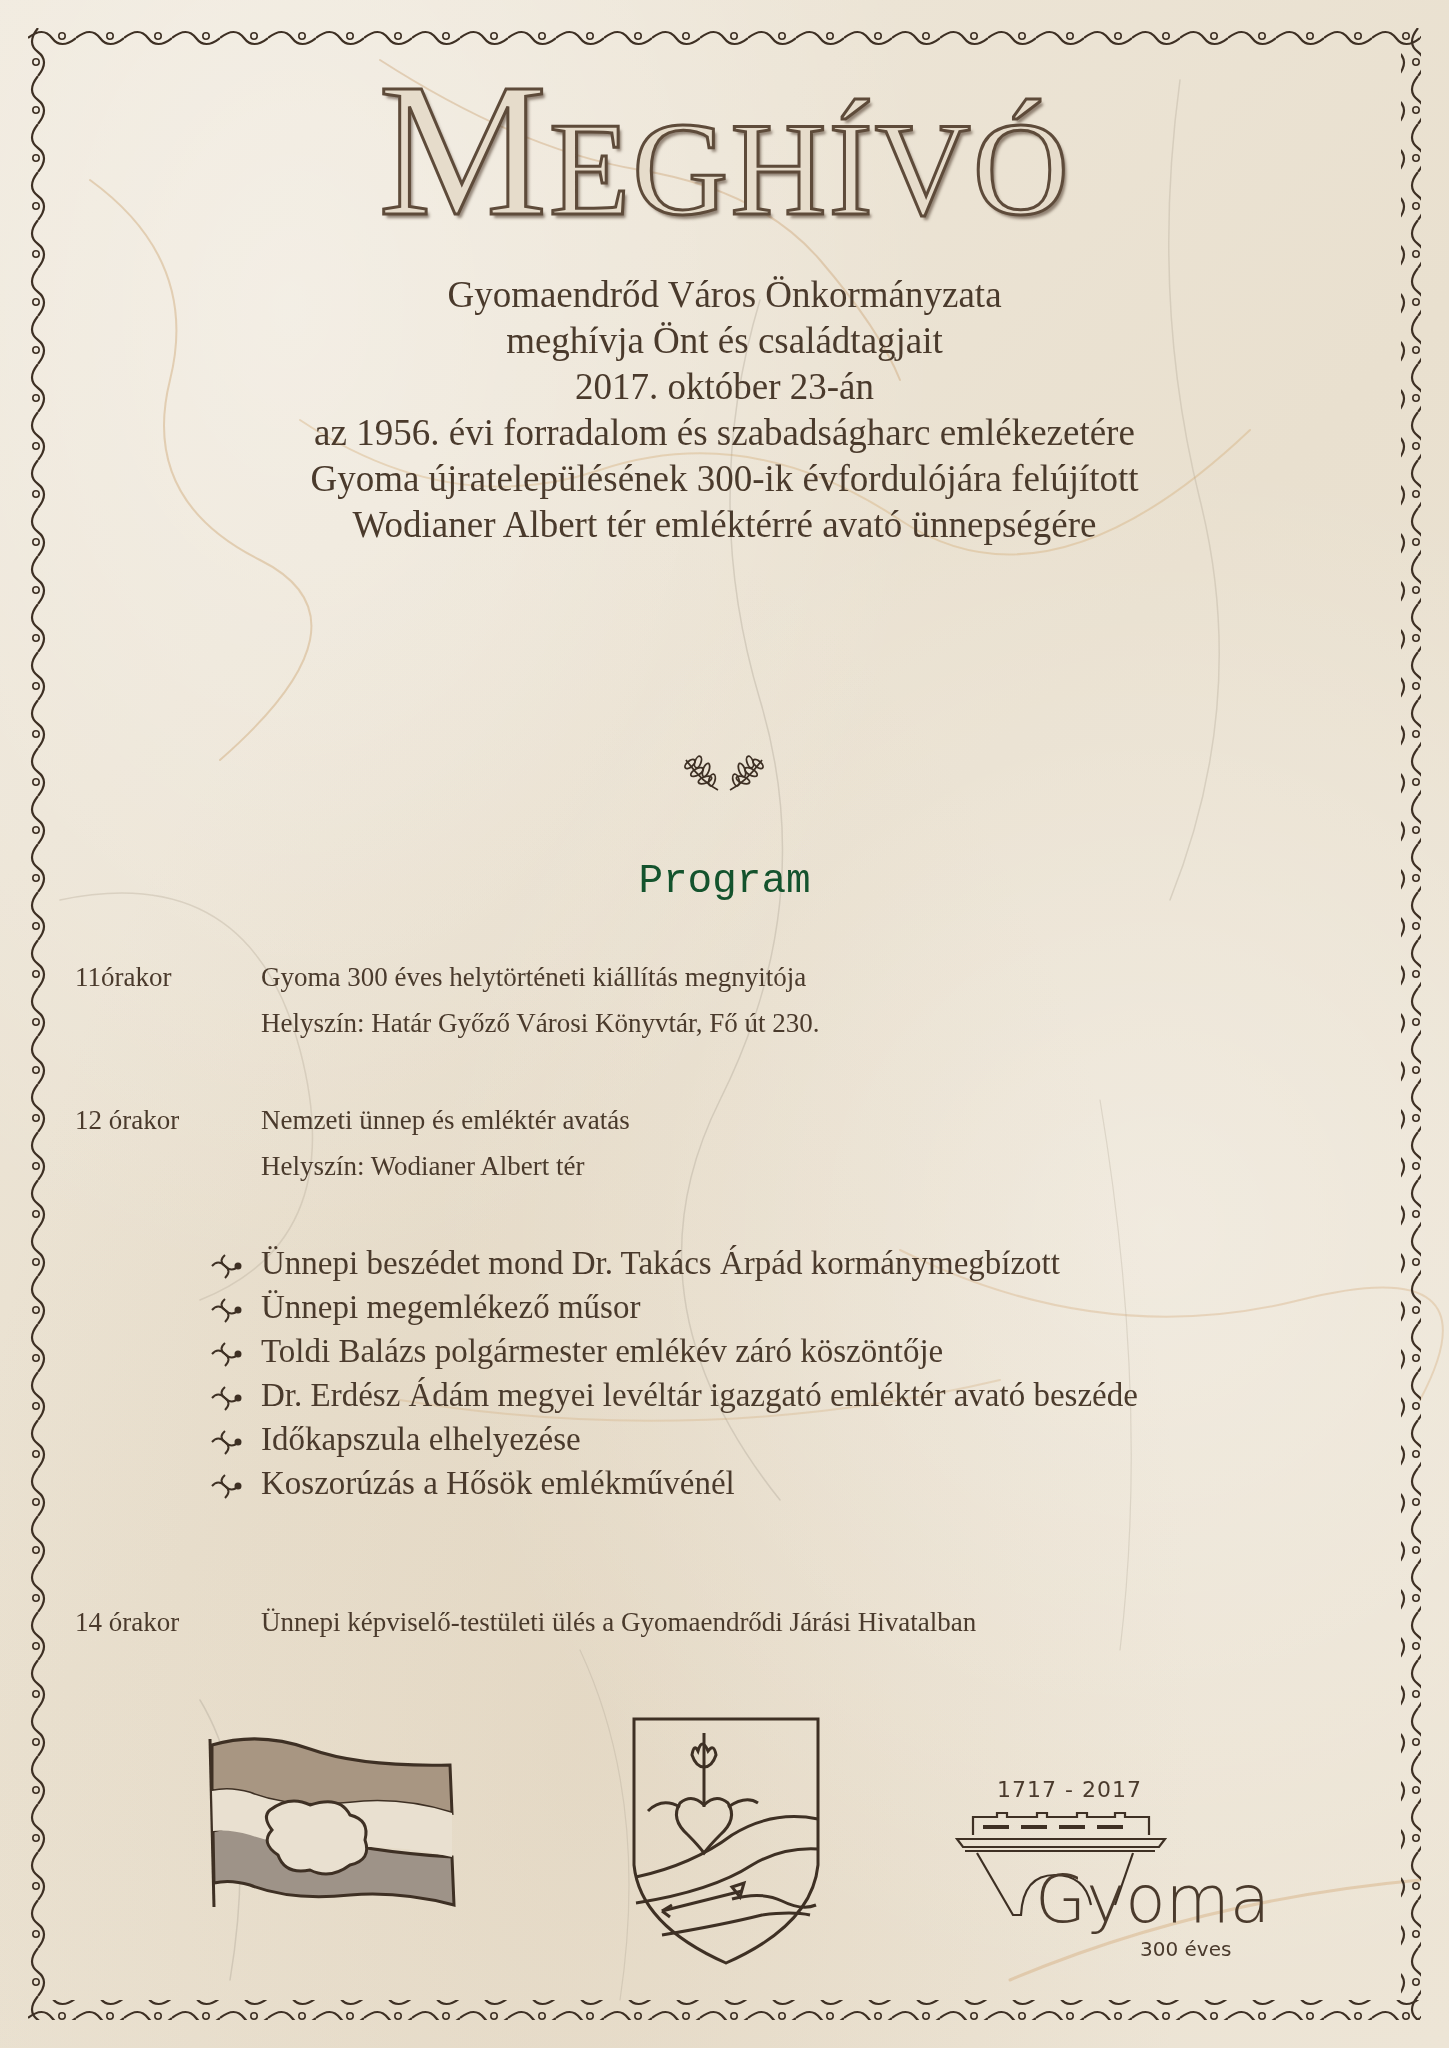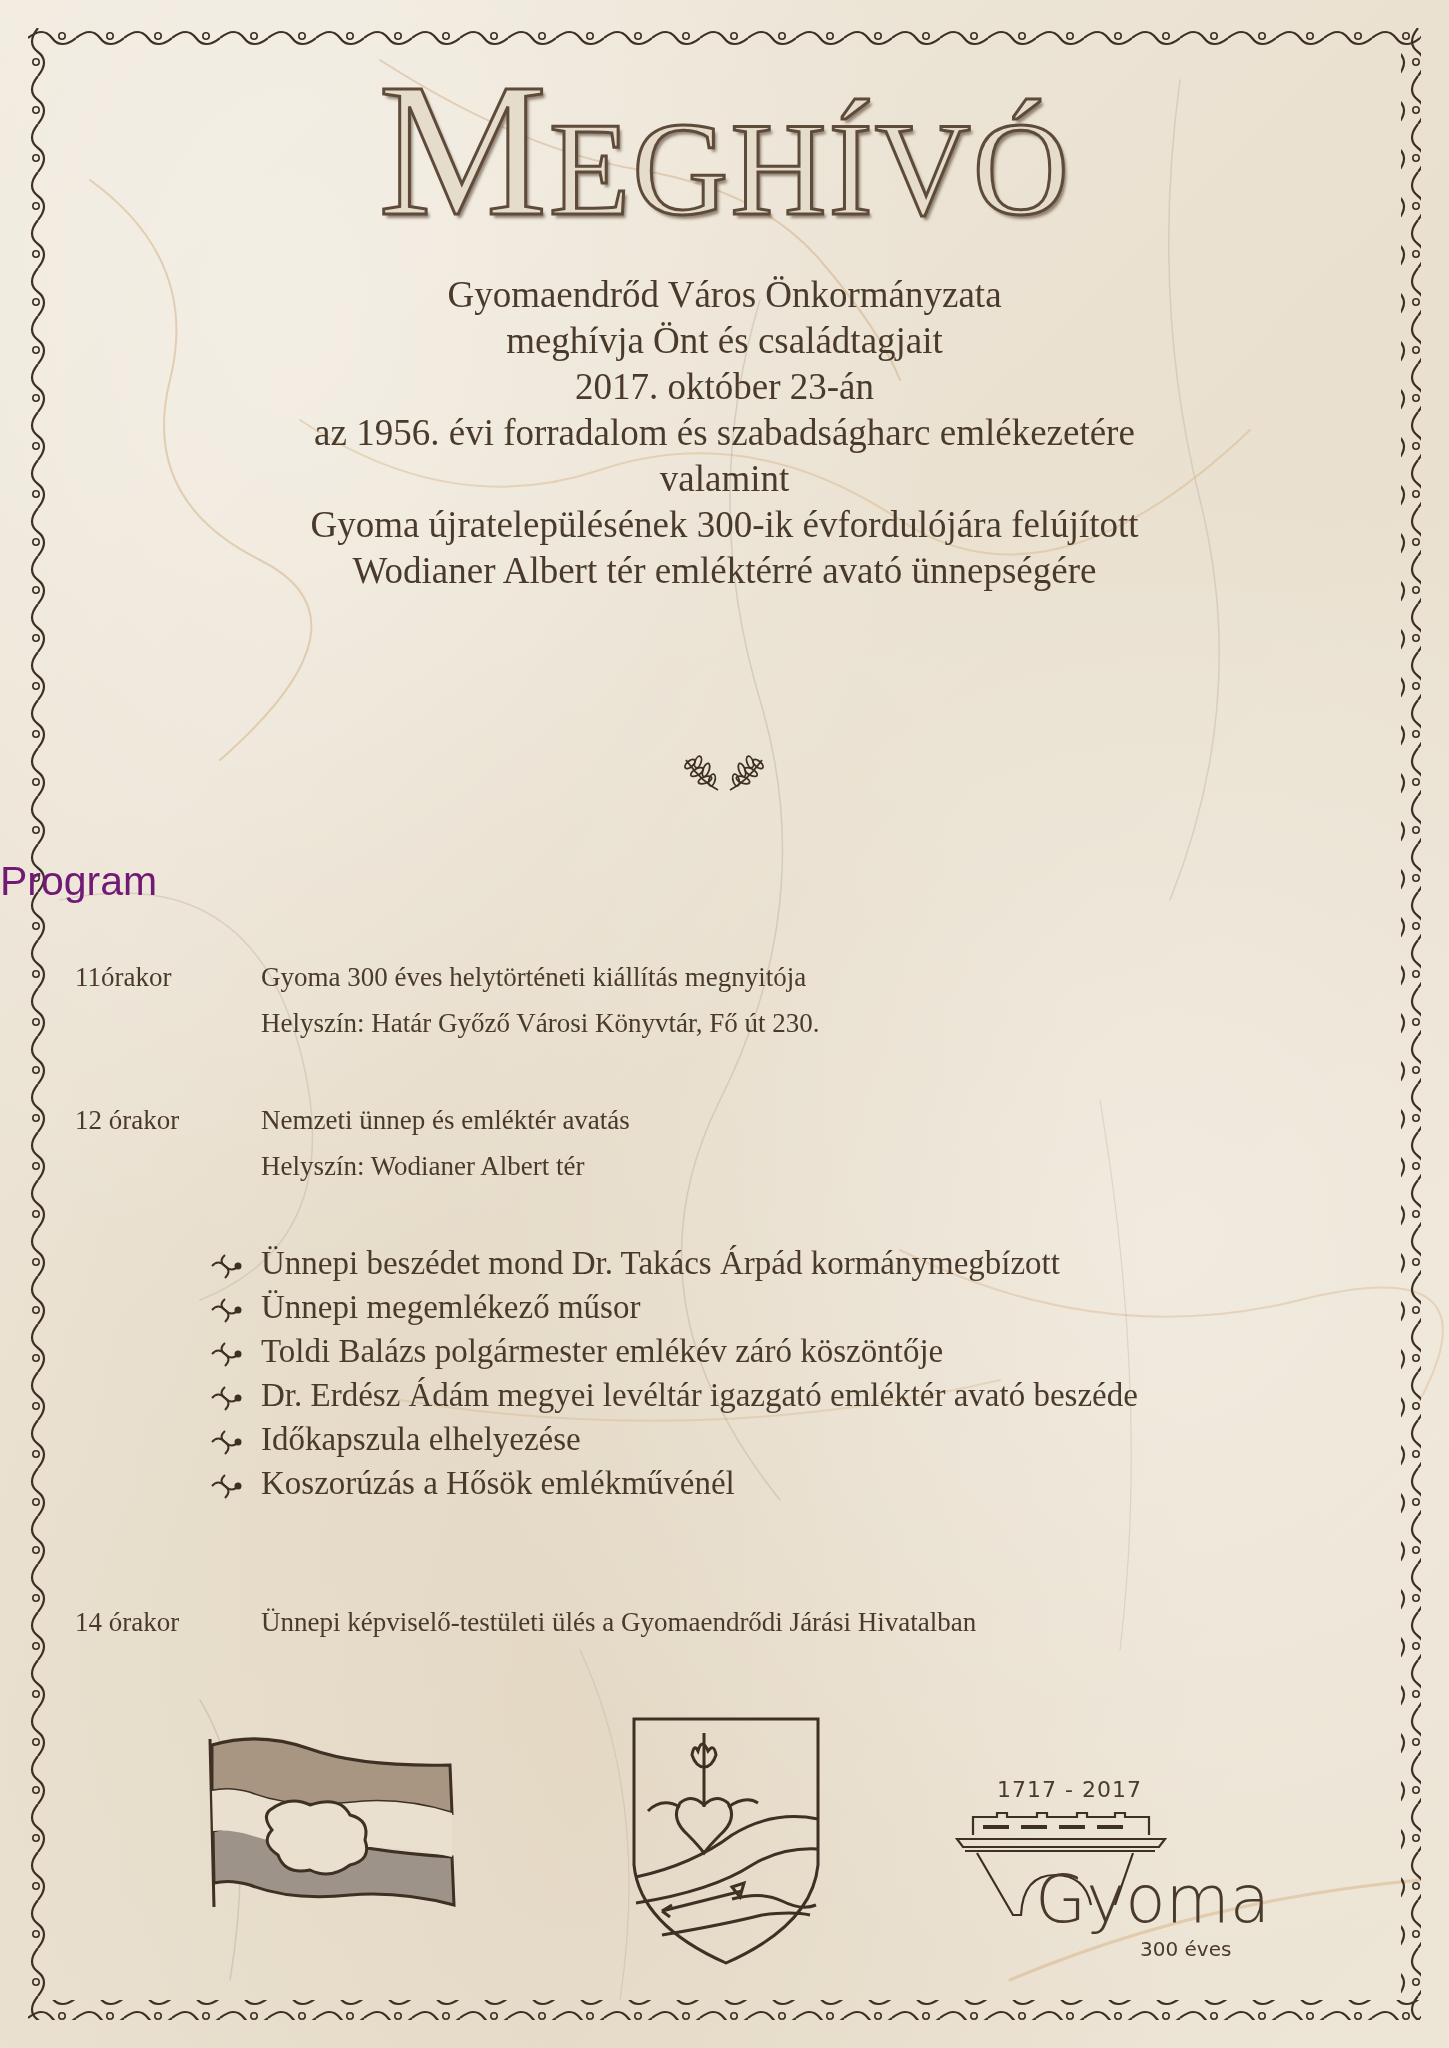--- a/index.html
+++ b/index.html
@@ -30,22 +30,22 @@
     font-variant: small-caps;
   }
   .intro {
     position: absolute; left: 0; width: 100%; top: 272px; text-align: center;
     font-size: 37px; line-height: 46px; color: #4a3a2c;
     font-family: "Liberation Serif", serif;
   }
   .intro div { white-space: nowrap; }
   .laurel { position: absolute; left: 678px; top: 752px; }
   .program-heading {
-    position: absolute; left: 0; width: 100%; top: 858px; 
-    font-size: 41px; font-family: Liberation Sans, sans-serif; color: #701a75;
+    position: absolute; left: 0; width: 100%; top: 858px; text-align: center;
+    font-size: 41px; font-family: Liberation Mono, monospace; color: #14532d;
   }
   .prog { position: absolute; font-family: "Liberation Serif", serif; font-size: 27px; color: #4a3a2c; white-space: nowrap; }
   .time { position: absolute; left: 75px; }
   .desc { position: absolute; left: 261px; }
   .bullet-row { position: absolute; left: 205px; font-family: "Liberation Serif", serif; font-size: 33px; color: #4a3a2c; white-space: nowrap; }
   .bullet-row .orn { display: inline-block; width: 40px; vertical-align: middle; }
   .bullet-row .txt { position: absolute; left: 56px; top: 0; text-align: right; }
   .logo { position: absolute; }
   .logo-text { font-family: "DejaVu Sans", "Liberation Sans", sans-serif; color: #4a3a2c; }
 </style>
@@ -88,21 +88,20 @@
   </svg>
 </div>
 
 <div class="title">Meghívó</div>
 
 <div class="intro">
   <div>Gyomaendrőd Város Önkormányzata</div>
   <div>meghívja Önt és családtagjait</div>
   <div>2017. október 23-án</div>
   <div>az 1956. évi forradalom és szabadságharc emlékezetére</div>
-  <div>valamint</div>
   <div>Gyoma újratelepülésének 300-ik évfordulójára felújított</div>
   <div>Wodianer Albert tér emléktérré avató ünnepségére</div>
 </div>
 
 <svg class="laurel" width="92" height="44" viewBox="0 0 92 44">
   <g fill="none" stroke="#3e3024" stroke-width="1.8">
     <path d="M40 38 Q 24 30 8 8"></path>
     <ellipse cx="12" cy="12" rx="6" ry="3" transform="rotate(-40 12 12)"></ellipse>
     <ellipse cx="19" cy="20" rx="7" ry="3.2" transform="rotate(-30 19 20)"></ellipse>
     <ellipse cx="27" cy="28" rx="7" ry="3.2" transform="rotate(-20 27 28)"></ellipse>

